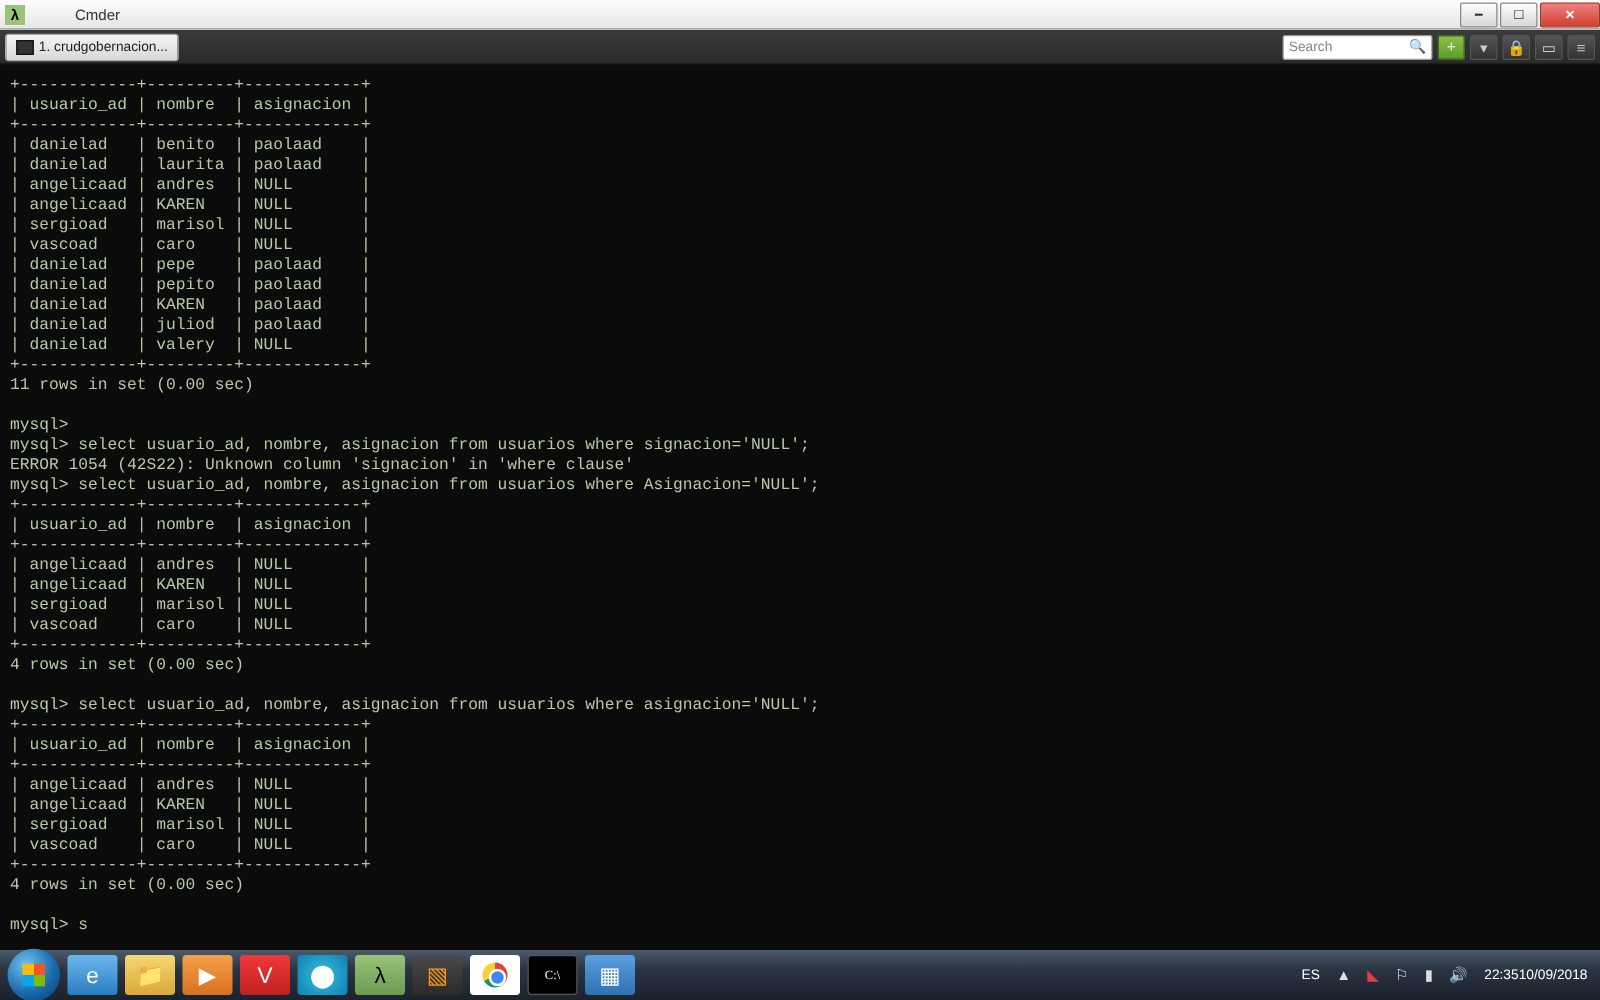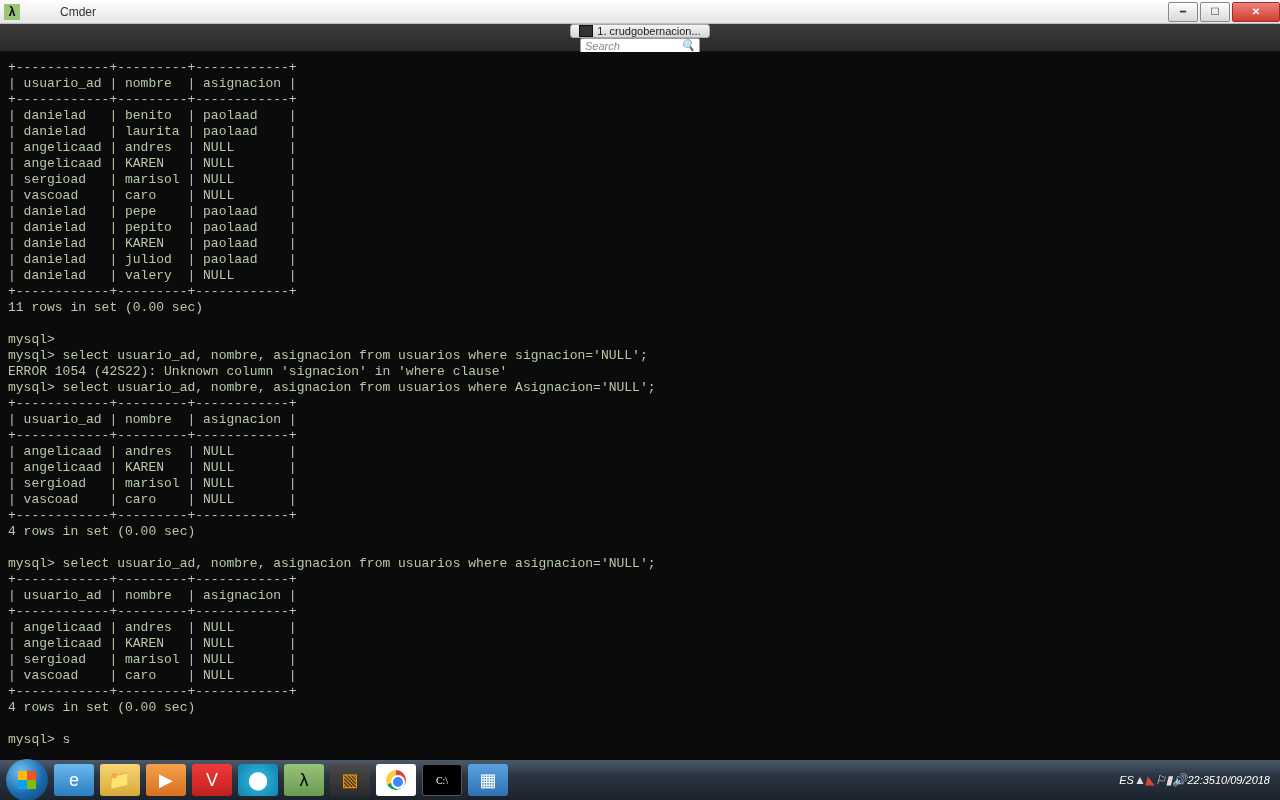--- a/index.html
+++ b/index.html
@@ -10,25 +10,25 @@
 .titlebar .app-icon { width: 16px; height: 16px; background: #98c379; display: inline-block; margin-right: 4px; color:#000; font-weight:bold; font-size:12px; text-align:center; line-height:16px; }
 .titlebar .title-text { flex: 1; color: #333; margin-left: 36px; }
 .win-controls { display: flex; height: 20px; }
 .win-btn { width: 30px; height: 20px; margin-left: 2px; border: 1px solid #888; border-radius: 2px; display: flex; align-items: center; justify-content: center; font-size: 10px; color: #333; background: linear-gradient(#fefefe,#d8d8d8); }
 .win-btn.close { background: linear-gradient(#f08080,#d04030); color: #fff; border-color: #a03020; width: 48px; }
 .win-btn.close::before { content: "✕"; font-weight: bold; }
 .win-btn.min::before { content: "━"; }
 .win-btn.max::before { content: "☐"; }
 
 
-.tabstrip { height: 28px; background: linear-gradient(#3b3b3b,#2a2a2a); display: flex; align-items: center; padding: 0 4px; border-bottom: 1px solid #111; flex-direction: column; }
+.tabstrip { height: 28px; background: linear-gradient(#3b3b3b,#2a2a2a); display: flex; align-items: center; padding: 0 4px; border-bottom: 1px solid #111; }
 .tab { height: 22px; background: linear-gradient(#f4f4f4,#d8d8d8); border: 1px solid #aaa; border-radius: 3px; padding: 0 8px; display: flex; align-items: center; font-size: 11px; color: #222; }
 .tab .tab-icon { width: 14px; height: 12px; background: #333; margin-right: 4px; display:inline-block; border:1px solid #111; }
 .tabstrip .spacer { flex: 1; }
-.search-box { width: 120px; height: 20px; background: #fff; border: 1px solid #999; border-radius: 2px; font-size: 11px; padding: 0 4px; color:#888; display:flex; align-items:center; justify-content:space-between;font-style:italic; }
+.search-box { width: 120px; height: 20px; background: #fff; border: 1px solid #999; border-radius: 2px; font-size: 11px; padding: 0 4px; color:#888; display:flex; align-items:center; justify-content:space-between; }
 .search-box .mg { font-size: 11px; color:#888; }
 .tool-btn { width: 22px; height: 20px; margin-left: 4px; border: 1px solid #555; border-radius: 2px; background: linear-gradient(#555,#333); display:flex; align-items:center; justify-content:center; font-size:12px; color:#ccc; }
 .tool-btn.green { background: linear-gradient(#8ac149,#5e9a2a); color:#fff; border-color:#3e6a1a; }
 
 
 .terminal { position: absolute; top: 52px; bottom: 40px; left: 0; right: 0; background: #0b0b0b; padding: 8px; font-family: Consolas, "Courier New", monospace; font-size: 13px; line-height: 16px; color: #b7c9a8; white-space: pre; overflow: hidden; }
 
 
 .taskbar { position: absolute; bottom: 0; left: 0; right: 0; height: 40px; background: linear-gradient(#4b5a6a,#2a3441 40%,#1a222c); display: flex; align-items: center; padding: 0 6px; }
 .task-icon { width: 40px; height: 32px; margin-right: 6px; border-radius: 3px; display: flex; align-items: center; justify-content: center; font-size: 18px; color: #fff; }
@@ -38,21 +38,21 @@
 .task-icon.explorer { background: linear-gradient(#f7d674,#d9a83a); }
 .task-icon.wmp { background: linear-gradient(#f5a04a,#d87020); }
 .task-icon.vivaldi { background: linear-gradient(#ef3939,#c12020); }
 .task-icon.globe { background: radial-gradient(circle,#34c0e0,#1080b0); }
 .task-icon.cmder { background: linear-gradient(#98c379,#6a9a50); color:#000; }
 .task-icon.sublime { background: linear-gradient(#4a4a4a,#2a2a2a); color:#ff9800; }
 .task-icon.chrome { background:#fff; }
 .task-icon.cmd { background:#000; border:1px solid #555; font-family:Consolas; font-size:10px; }
 .task-icon.meet { background: linear-gradient(#5aa0e0,#3070b0); }
 .taskbar .spacer { flex:1; }
-.tray { display:flex; align-items:center; color:#fff; font-size:11px; gap:0; padding-right:4px;font-style:italic; }
+.tray { display:flex; align-items:center; color:#fff; font-size:11px; gap:13px; padding-right:4px; }
 .tray .clock { display:flex; flex-direction:row; align-items:flex-end; line-height:13px; }
 .tray-icon { font-size:12px; color:#ddd; }
 
 
 .chrome-c { width:20px; height:20px; border-radius:50%; background: conic-gradient(#db4437 0 120deg,#0f9d58 120deg 240deg,#ffcd40 240deg 360deg); position:relative; }
 .chrome-c::after { content:""; position:absolute; left:5px; top:5px; width:10px; height:10px; border-radius:50%; background:#4285f4; border:2px solid #fff; }
 </style>
 </head>
 <body>
 

